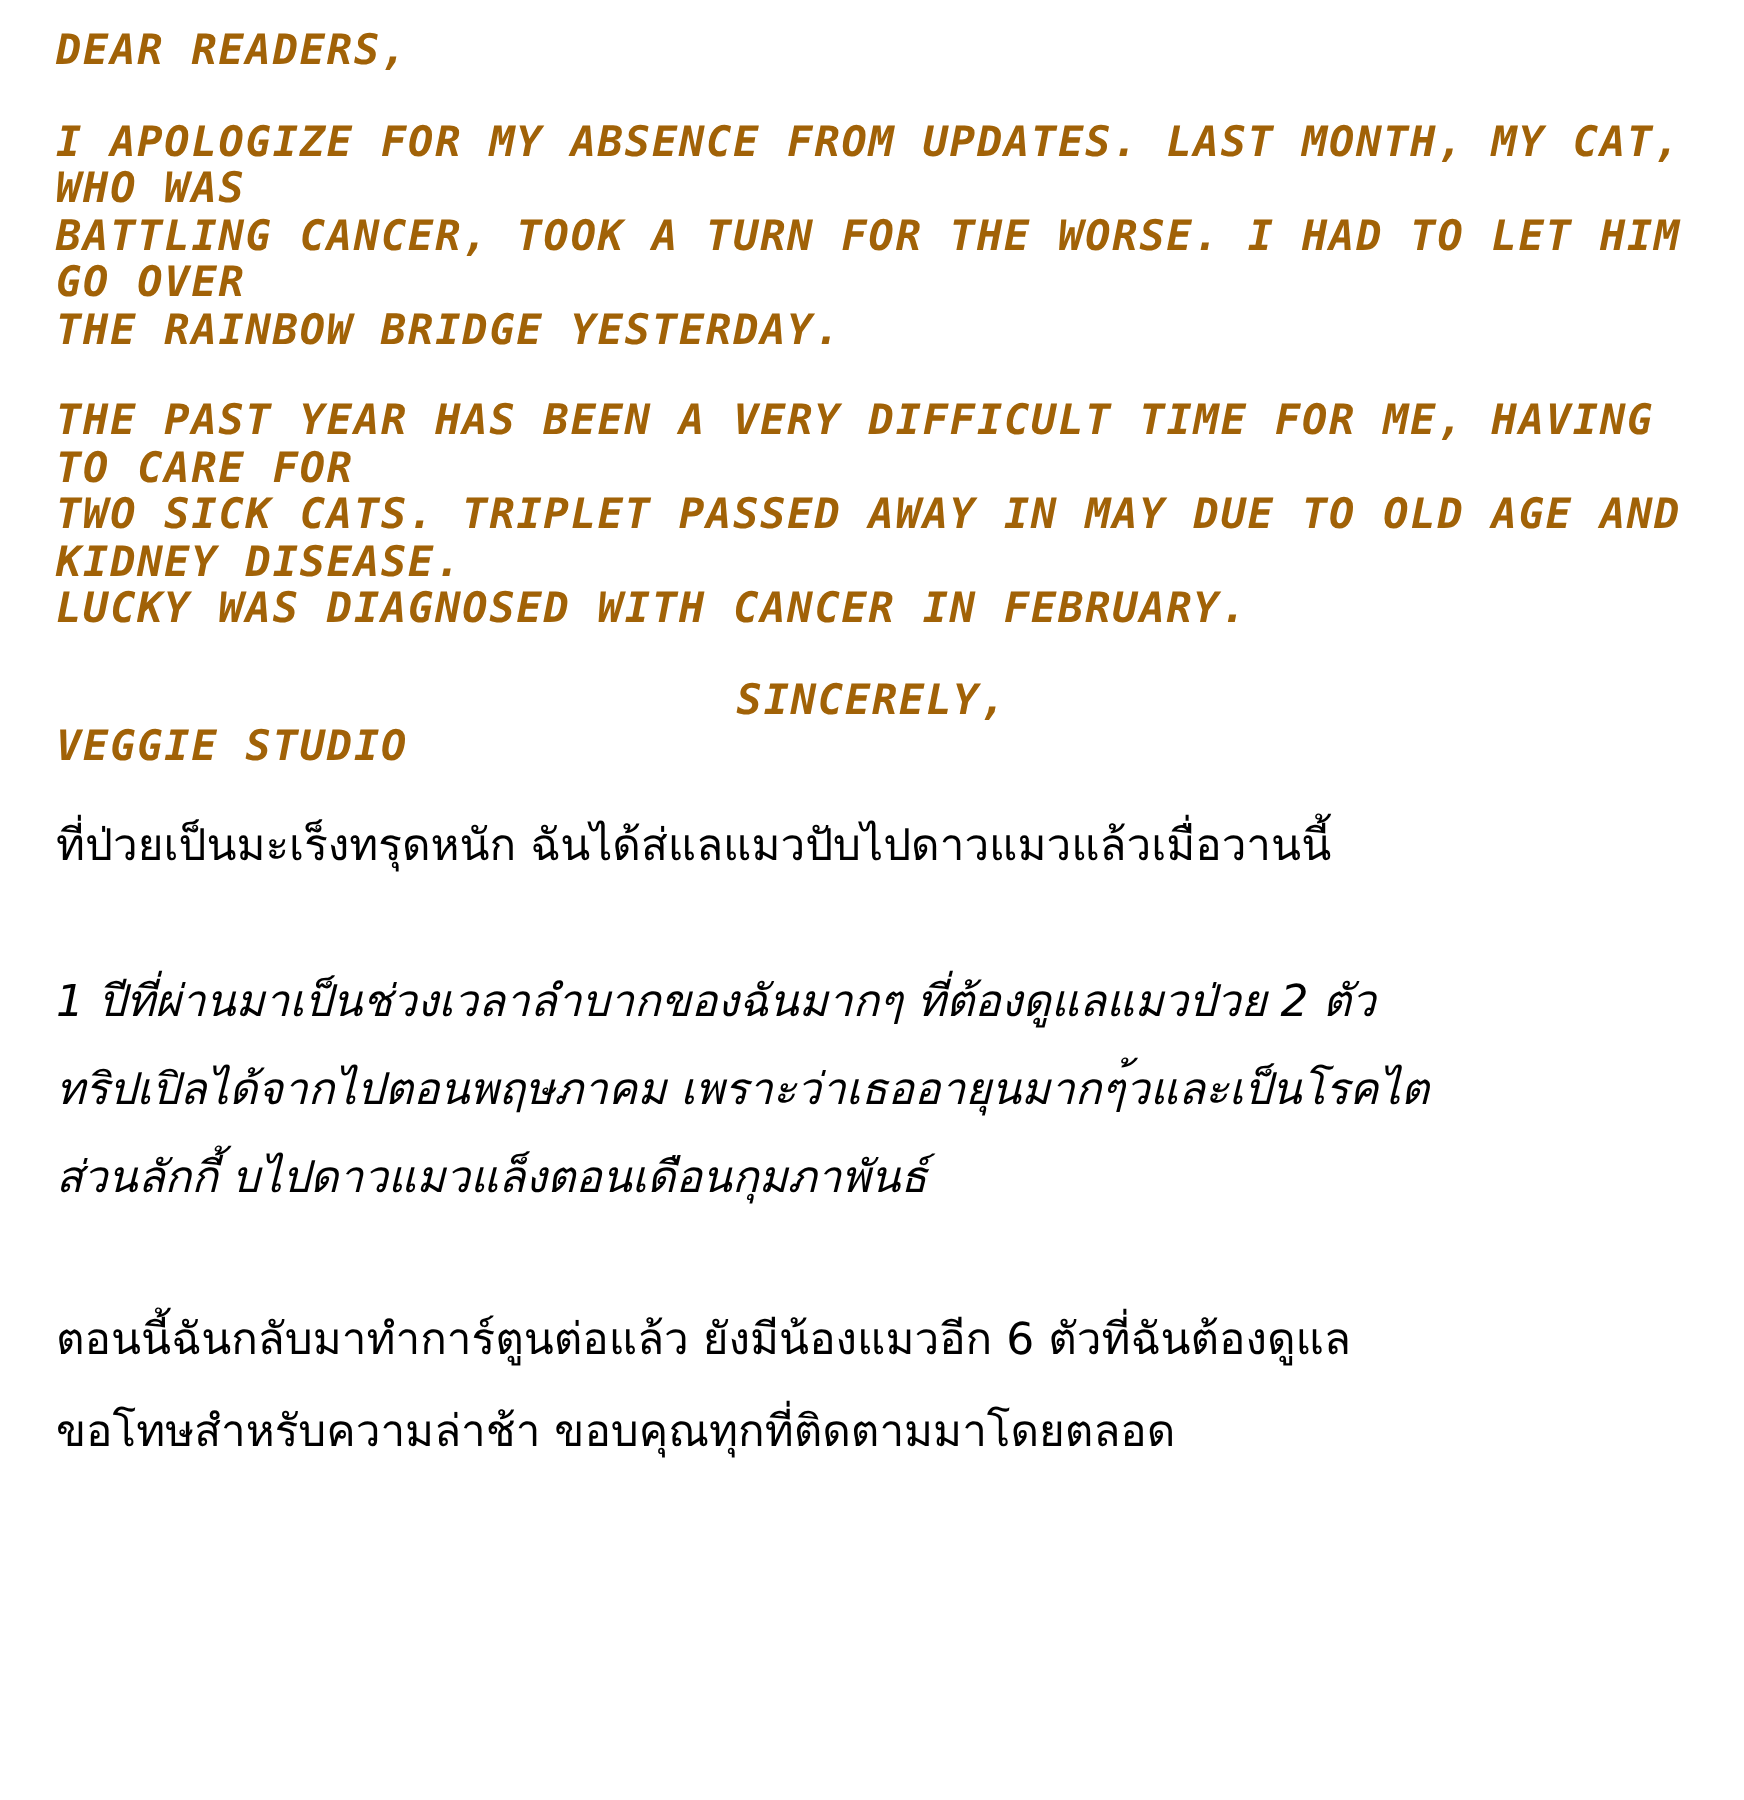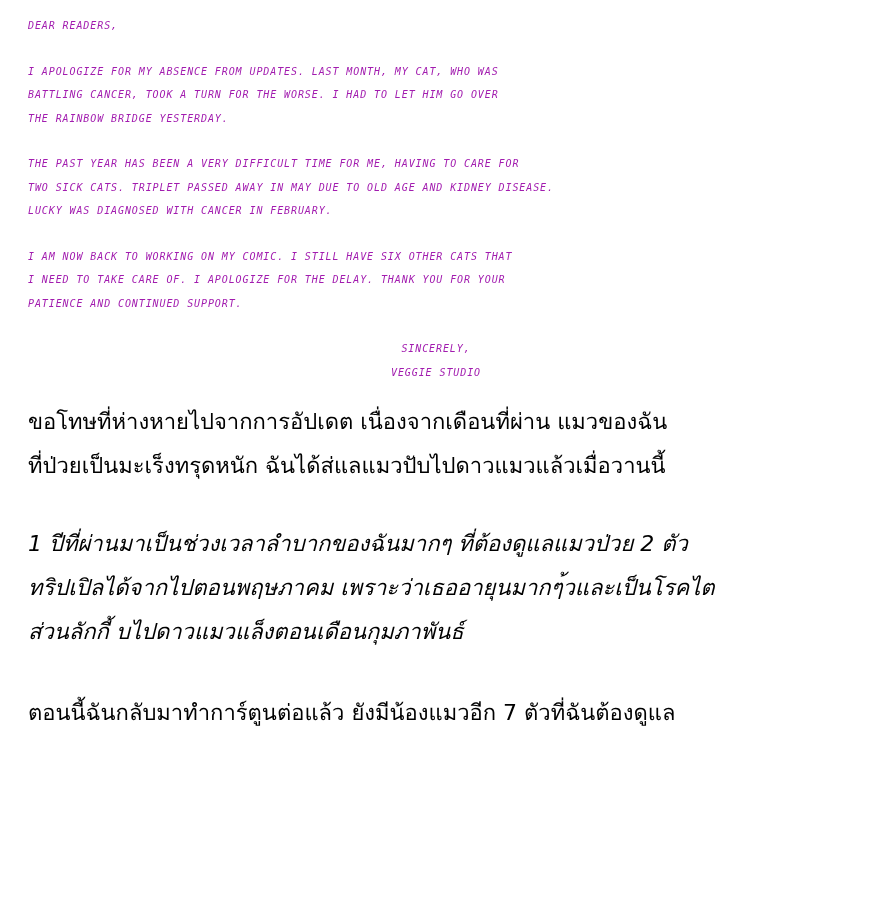--- a/index.html
+++ b/index.html
@@ -20,38 +20,37 @@
     height: 900px;
     background: #ffffff;
     box-sizing: border-box;
     padding: 14px 28px 0 28px;
   }
 
   
   .letter {
     font-family: "DejaVu Sans Mono", monospace;
     font-style: italic;
-    font-weight: 400;
-    font-size: 10px;
+    font-weight: 700;
+    font-size: 21px;
     line-height: 23.5px;
     letter-spacing: 0.9px;
-    color: #a21caf;
+    color: #a16207;
     text-transform: uppercase;
   }
   .letter p {
     margin: 0 0 22px 0;
     white-space: pre-wrap;
   }
   .letter p.tight {
     margin-bottom: 0;
     text-align: center;
   }
   .letter p:last-child {
     margin-bottom: 0;
-    text-align: center;
   }
 
   
   .thai {
     margin-top: 16px;
     font-family: "DejaVu Sans", sans-serif;
     font-size: 22px;
     line-height: 44px;
     color: #000000;
     font-weight: 400;
@@ -80,39 +79,36 @@
 <div class="page">
 
   <div class="letter">
     <p>Dear readers,</p>
     <p>I apologize for my absence from updates. Last month, my cat, who was
 battling cancer, took a turn for the worse. I had to let him go over
 the rainbow bridge yesterday.</p>
     <p>The past year has been a very difficult time for me, having to care for
 two sick cats. Triplet passed away in May due to old age and kidney disease.
 Lucky was diagnosed with cancer in February.</p>
-    <p>I am now back to working on my comic. I still have six other cats that
-I need to take care of. I apologize for the delay. Thank you for your
-patience and continued support.</p>
     <p class="tight">Sincerely,</p>
     <p>Veggie Studio</p>
   </div>
 
   <div class="thai">
 
     <div class="thai-para block1">
-      <div class="thai-line">ขอโทษที่ห่างหายไปจากการอัปเดต เนื่องจากเดือนที่ผ่าน แมวของฉัน</div>
       <div class="thai-line">ที่ป่วยเป็นมะเร็งทรุดหนัก ฉันได้ส่แลแมวปับไปดาวแมวแล้วเมื่อวานนี้</div>
     </div>
 
     <div class="thai-para block2">
       <div class="thai-line">1 ปีที่ผ่านมาเป็นช่วงเวลาลำบากของฉันมากๆ ที่ต้องดูแลแมวป่วย 2 ตัว</div>
       <div class="thai-line">ทริปเปิลได้จากไปตอนพฤษภาคม เพราะว่าเธออายุนมากๆ้วและเป็นโรคไต</div>
       <div class="thai-line">ส่วนลักกี้ บไปดาวแมวแล็งตอนเดือนกุมภาพันธ์</div>
     </div>
 
     <div class="thai-para block3">
-      <div class="thai-line">ตอนนี้ฉันกลับมาทำการ์ตูนต่อแล้ว ยังมีน้องแมวอีก 7 ตัวที่ฉันต้องดูแล</div>
+      <div class="thai-line">ตอนนี้ฉันกลับมาทำการ์ตูนต่อแล้ว ยังมีน้องแมวอีก 6 ตัวที่ฉันต้องดูแล</div>
+      <div class="thai-line">ขอโทษสำหรับความล่าช้า ขอบคุณทุกที่ติดตามมาโดยตลอด</div>
     </div>
 
   </div>
 
 </div>
 
 </body></html>

